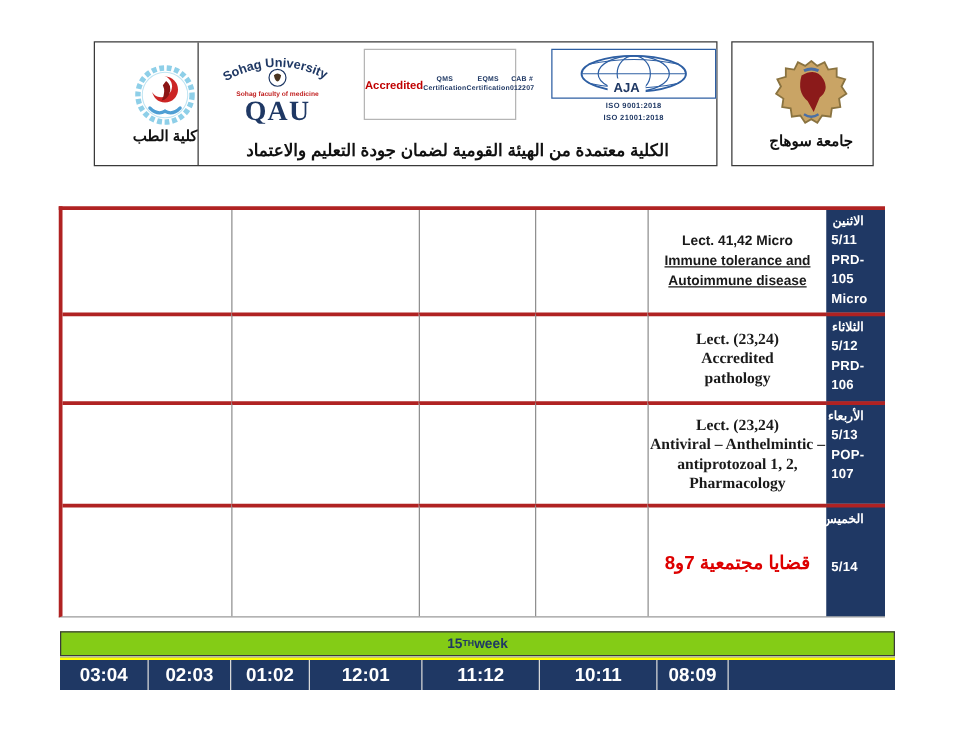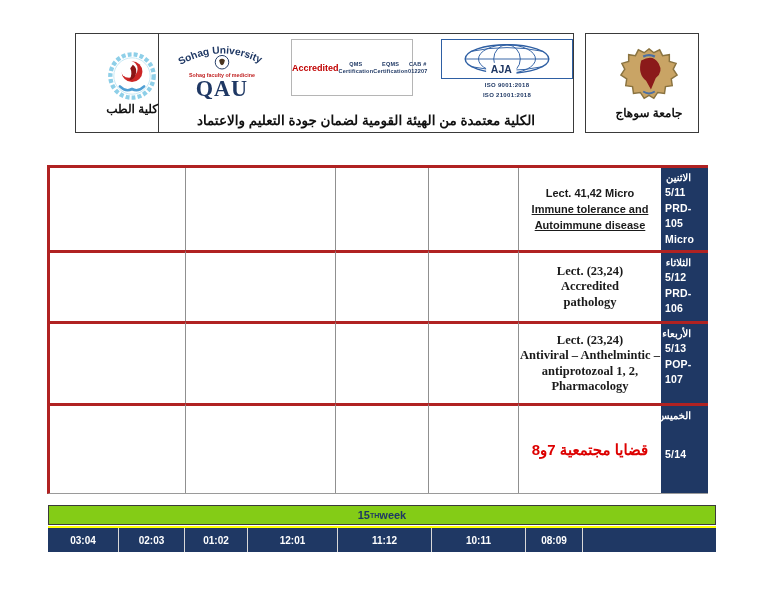--- a/index.html
+++ b/index.html
@@ -72,21 +72,21 @@
     background:#84cc16;border:1px solid #3a3a3a;
     display:flex;align-items:center;justify-content:center;
     font-size:11px;font-weight:bold;color:#1f3864;
   }
   .week-bar sup{font-size:7px;}
   .time-bar{
     position:absolute;left:48px;top:526px;width:668px;height:26px;box-sizing:border-box;
     background:#1f3864;border-top:2px solid #ffff00;display:flex;
   }
   .tcell{
-    box-sizing:border-box;color:#fff;font-size:10px;font-weight:bold;
+    box-sizing:border-box;color:#fff;font-size:15px;font-weight:bold;
     display:flex;align-items:center;justify-content:center;
   }
   .tcell + .tcell{border-left:1px solid #d8d8d8;}
   .tcell-empty{flex:1;}
 </style>
 </head>
 <body>
 
 <div class="hdr-main">
 

